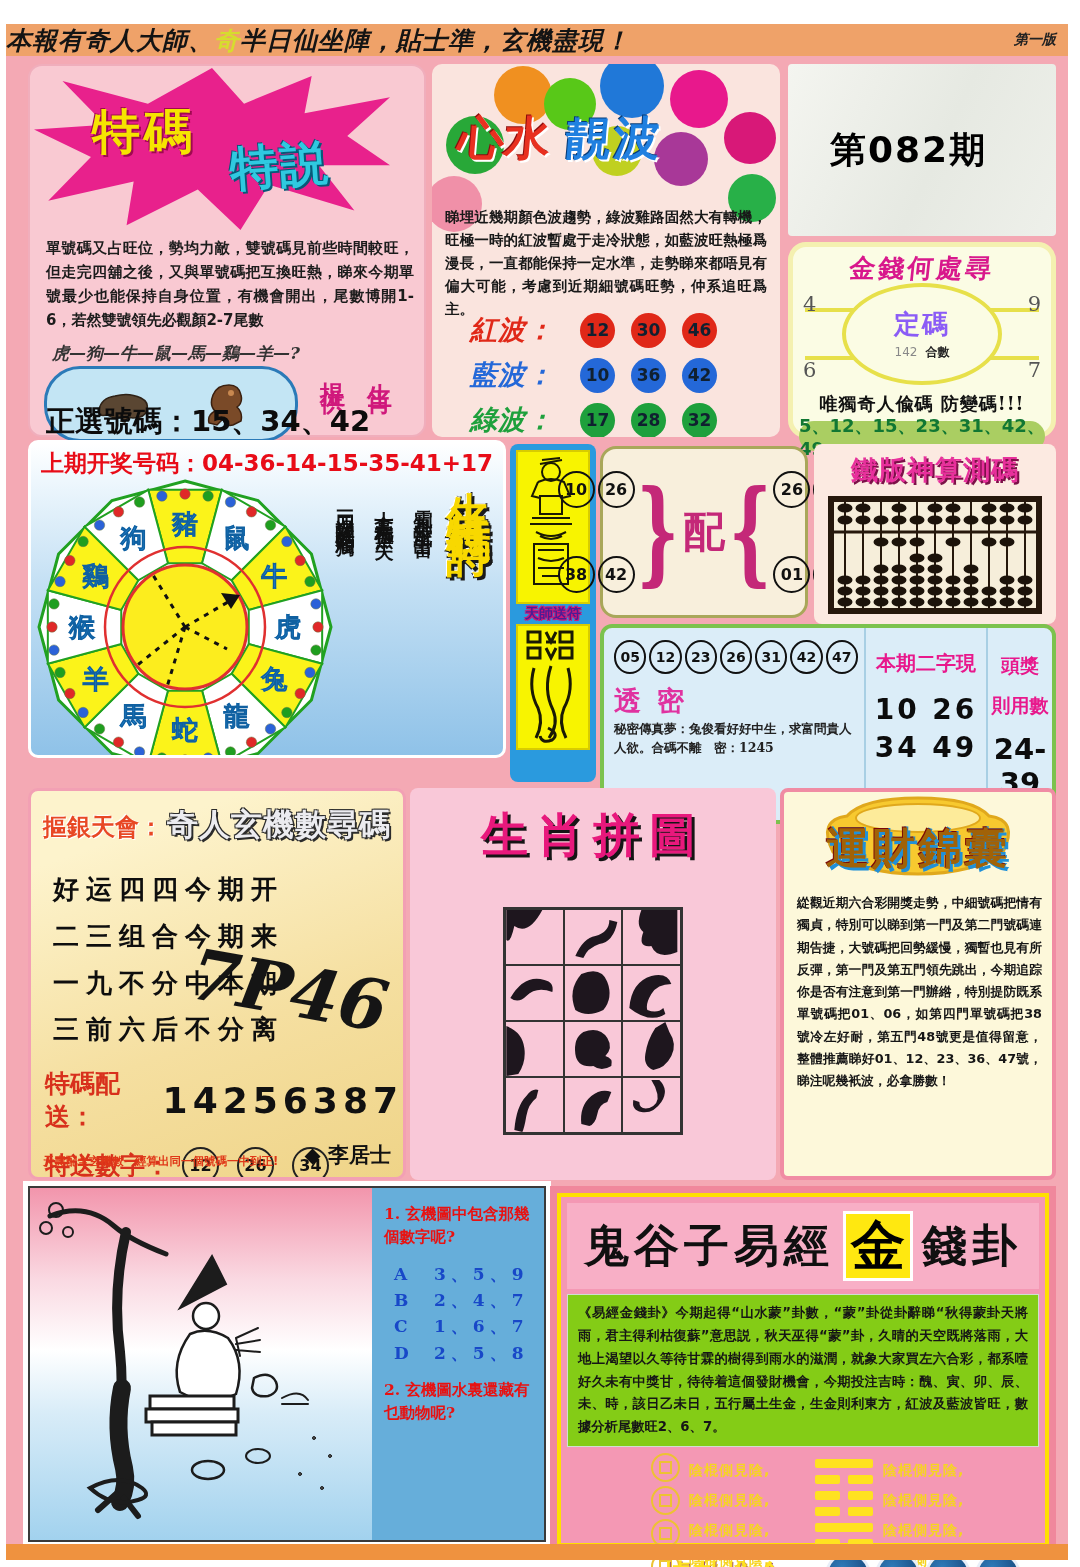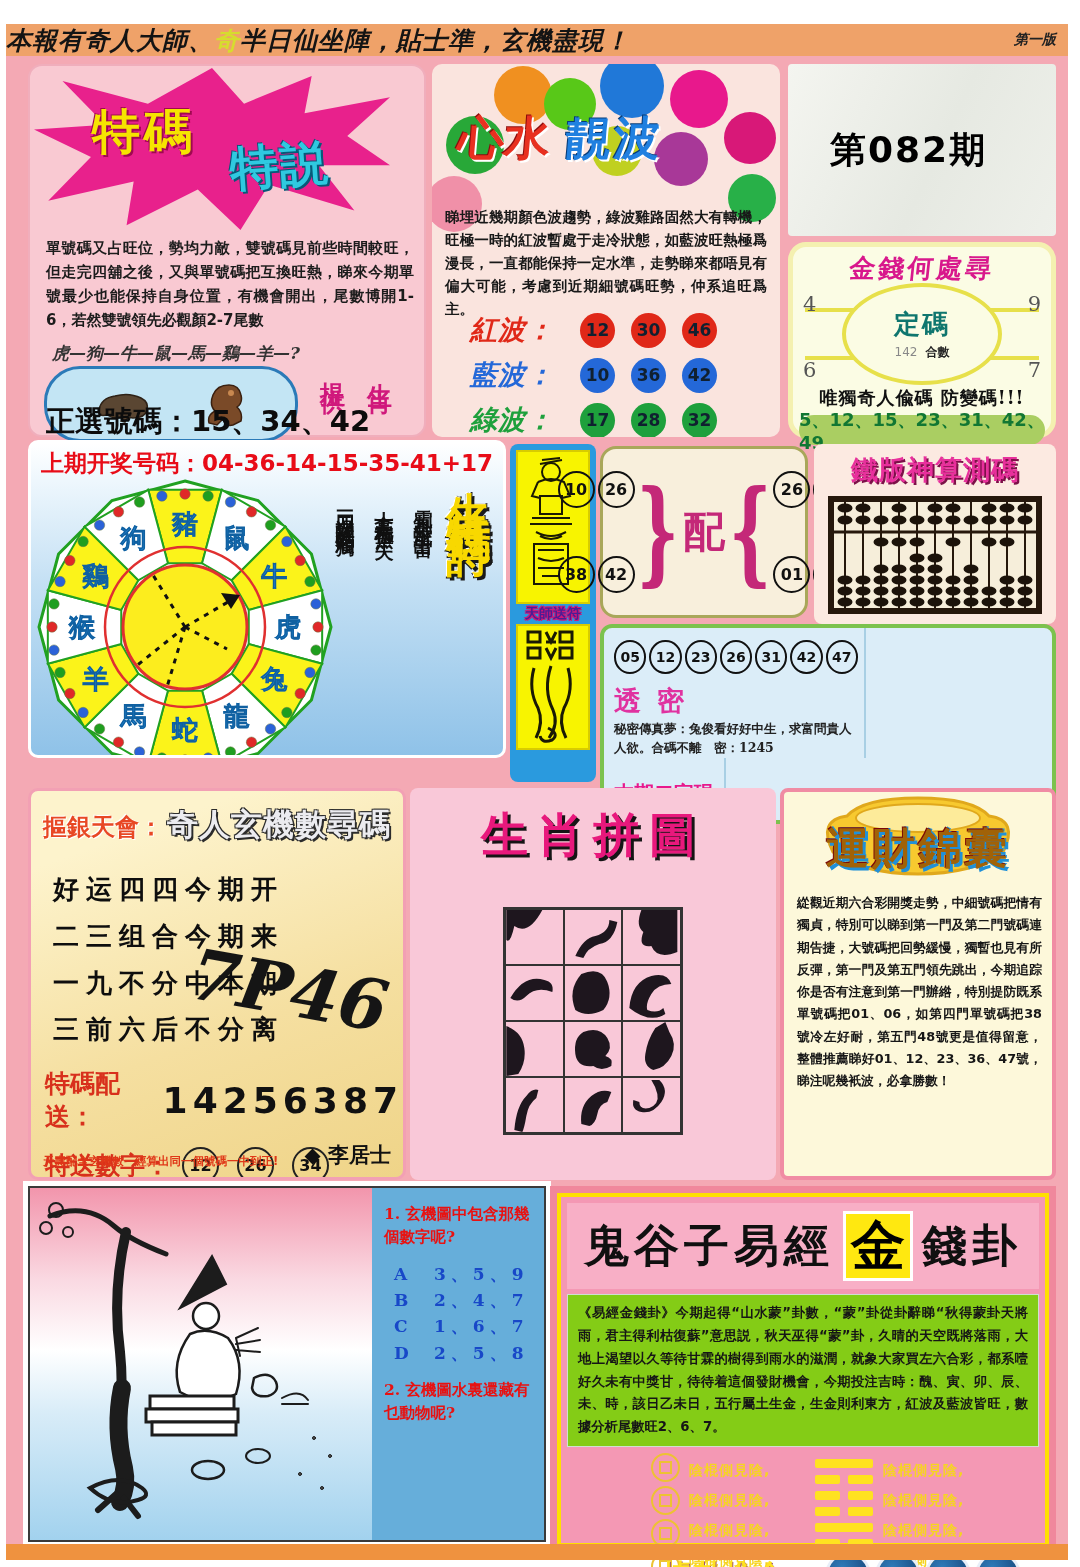--- a/index.html
+++ b/index.html
@@ -54,25 +54,25 @@
   #money-box{left:788px;top:242px;width:268px;height:196px;background:#fbfce4;
              border:5px solid #f4f0b0;border-radius:18px;}
   .money-title{text-align:center;margin-top:4px;font-size:26px;font-weight:900;color:#d8188c;
                letter-spacing:3px;font-family:"DejaVu Serif",serif;transform:skewX(-6deg);}
   .money-diagram{position:relative;height:96px;margin-top:2px;}
   .m-line{position:absolute;left:12px;right:12px;height:4px;background:#e7e04a;}
   .m-corner{position:absolute;font-size:21px;color:#555;font-family:"DejaVu Serif",serif;}
   .m-ellipse{position:absolute;left:50%;top:48%;transform:translate(-50%,-50%);width:152px;height:94px;
              border:4px solid #e7e04a;border-radius:50%;background:#fbfce4;display:flex;
              flex-direction:column;align-items:center;justify-content:center;}
-  .m-code{font-size:26px;font-weight:900;color:#0f766e;letter-spacing:2px;}
+  .m-code{font-size:26px;font-weight:900;color:#8b5cf6;letter-spacing:2px;}
   .m-sub{font-size:12px;color:#888;margin-top:2px;}
   .m-sub b{color:#222;margin-left:8px;}
   .money-warning{text-align:center;font-family:"DejaVu Serif",serif;font-weight:bold;font-size:18px;
-                 color:#111;margin-top:2px;letter-spacing:1px;}
+                 color:#111;margin-top:8px;letter-spacing:1px;}
   .money-pill{margin:5px auto 0;width:246px;height:30px;background:#aace62;border-radius:15px;
               display:flex;align-items:center;justify-content:center;font-size:18px;font-weight:bold;color:#173;}
   
   #zodiac-box{left:28px;top:440px;width:478px;height:318px;border-radius:10px;border:3px solid #fff;
       background:linear-gradient(180deg,#ffffff 0%,#eef7fd 12%,#c4e0f4 45%,#8fc2e8 100%);overflow:hidden;}
   .lastdraw{padding:5px 0 0 10px;color:#e80c18;font-weight:bold;font-size:23px;white-space:nowrap;}
   .wheel-holder{position:absolute;left:4px;top:34px;width:300px;height:300px;}
   #poem-cols{position:absolute;left:302px;top:52px;height:250px;display:flex;flex-direction:row-reverse;
              gap:13px;font-family:"DejaVu Serif",serif;font-weight:bold;font-size:19px;color:#101010;}
   .poem-col{writing-mode:vertical-rl;text-orientation:upright;letter-spacing:5px;}
@@ -95,21 +95,21 @@
   .brace{font-size:66px;color:#c42878;font-weight:bold;transform:scaleY(1.7);margin:0 2px;
          font-family:"DejaVu Serif",serif;}
   .pair-char{font-size:42px;font-weight:900;color:#c42878;margin:0 2px;}
   
   #iron-box{left:814px;top:444px;width:242px;height:180px;background:#fceae1;border-radius:8px;text-align:center;}
   .iron-title{margin-top:8px;font-size:27px;font-weight:900;color:#e8309c;letter-spacing:1px;
               text-shadow:2px 2px 0 #7c1048;}
   .abacus-holder{margin:8px auto 0;width:214px;height:118px;}
   
   #secret-box{left:600px;top:624px;width:456px;height:200px;background:#dbedf8;border:4px solid #7cc24e;
-              border-radius:12px;display:flex;flex-direction:column;}
+              border-radius:12px;display:flex;}
   .sec-col1{width:244px;padding:12px 6px 0 10px;border-right:2px solid #a8cfe4;}
   #secret-circles{display:flex;gap:3px;}
   .sec-circle{width:30px;height:30px;border:2px solid #111;border-radius:50%;display:inline-flex;
               align-items:center;justify-content:center;font-size:14px;font-weight:bold;color:#111;}
   .sec-label{margin-top:9px;color:#e032a0;font-size:27px;font-weight:900;letter-spacing:16px;}
   .sec-text{font-size:12.5px;font-weight:600;line-height:1.55;color:#222;
             font-family:"DejaVu Serif",serif;}
   .sec-col2{width:120px;border-right:2px solid #a8cfe4;text-align:center;padding-top:22px;}
   .sec-2title{font-size:20px;font-weight:900;color:#e8188c;}
   #twochar-rows{margin-top:14px;font-size:28px;font-weight:900;color:#0c0c0c;line-height:1.35;letter-spacing:3px;}

